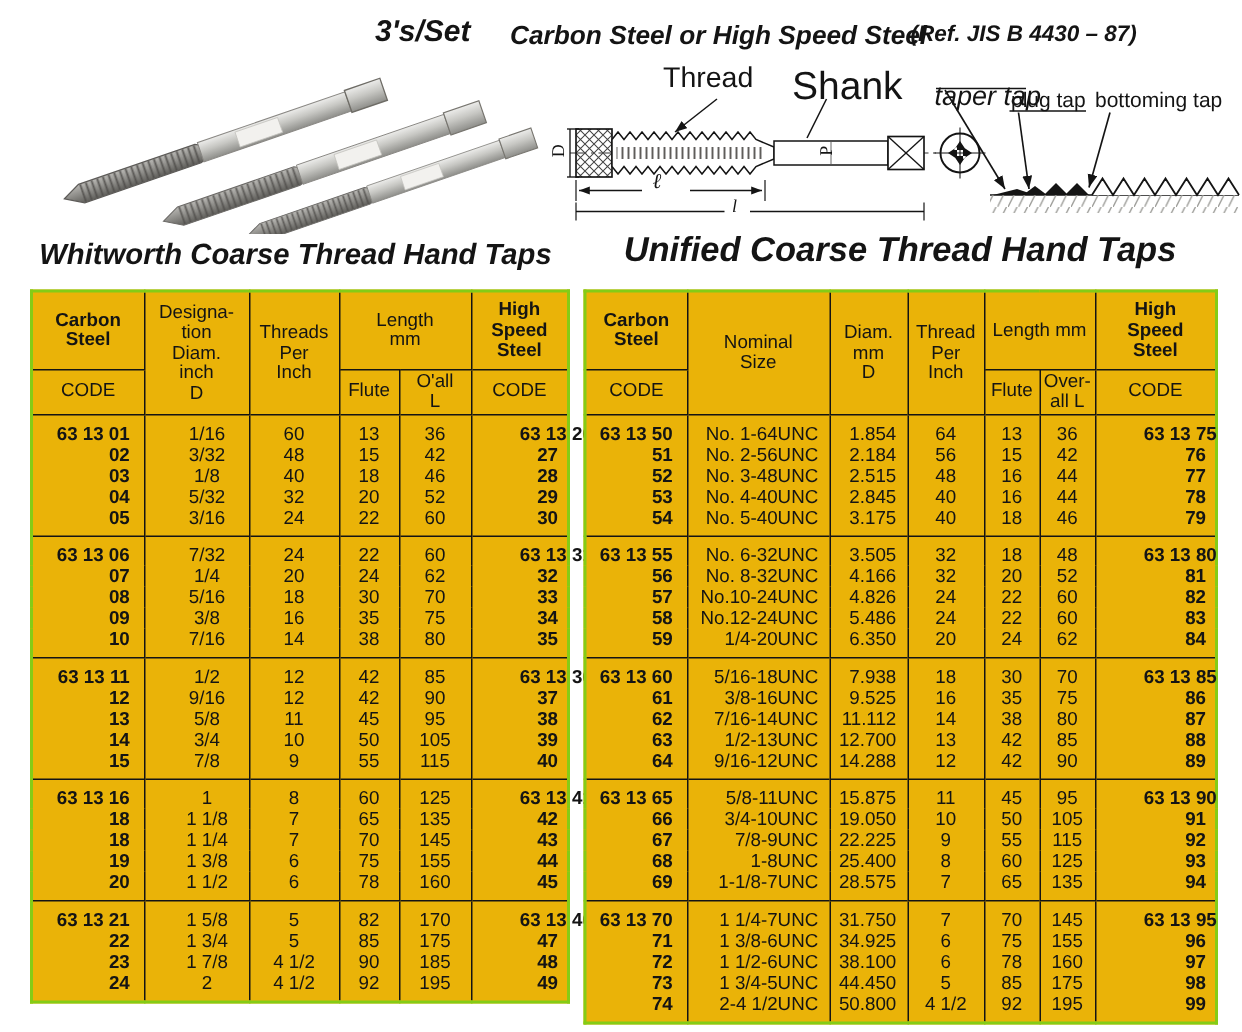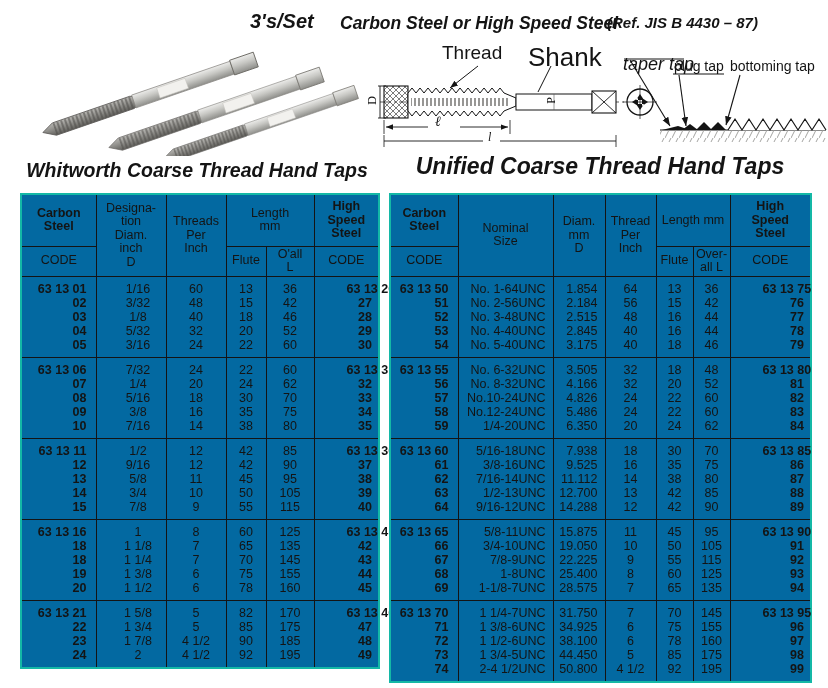--- a/index.html
+++ b/index.html
@@ -32,21 +32,21 @@
   #dim-l { left:57px;  top:72px; font-style:italic; font-size:14px; }
   #dim-overall { left:110px; top:88px; font-style:italic; }
 
   
   .section-title { position:absolute; font-style:italic; font-weight:700; text-align:center; white-space:nowrap; }
   #whitworth-title { left:14px;  top:159px; width:366px; font-size:19.5px; }
   #unified-title   { left:385px; top:153px; width:430px; font-size:23px; }
 
   
   .cat-table { position:absolute; border-collapse:collapse; table-layout:fixed;
-               border:2px solid #14b8a6; background:#0369a1; }
+               border:2px solid #84cc16; background:#eab308; }
   #whitworth-table { left:20px;  top:193px; width:358px; }
   #unified-table   { left:389px; top:193px; width:421px; }
   .cat-table th, .cat-table td {
     border-left:1px solid #141414; border-right:1px solid #141414; padding:0;
   }
   .cat-table thead th {
     font-weight:400; font-size:12.5px; line-height:13.5px;
     text-align:center; vertical-align:middle; white-space:pre-line;
   }
   .cat-table thead tr.main th { height:52px; }

